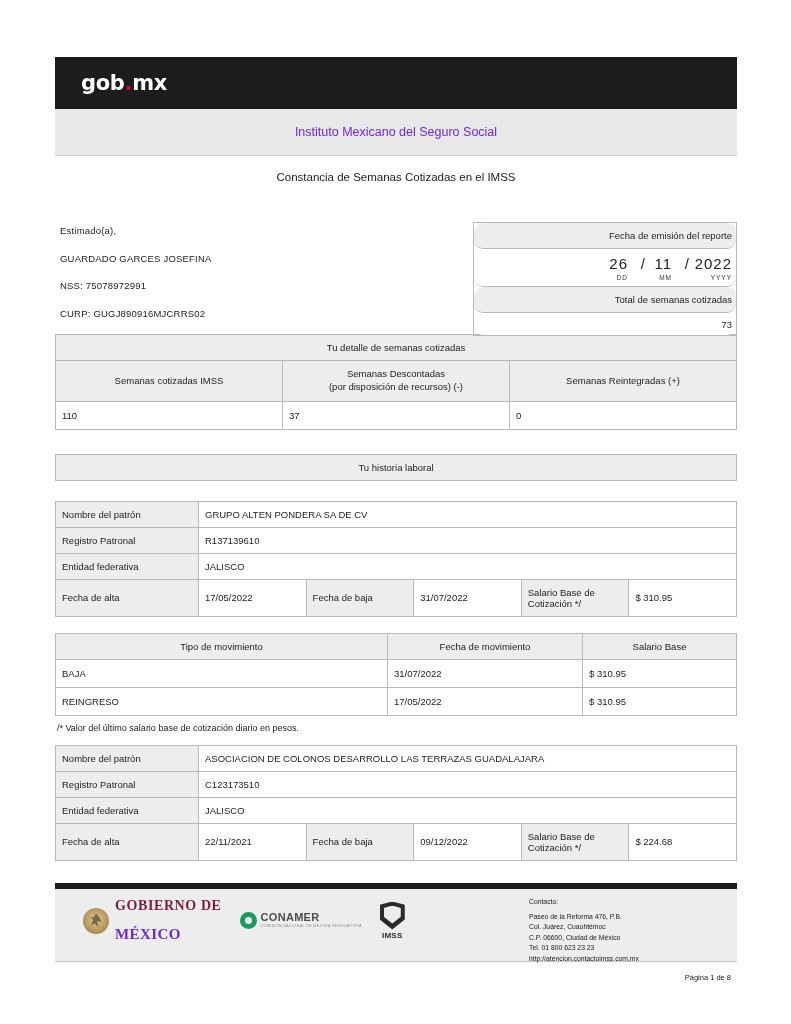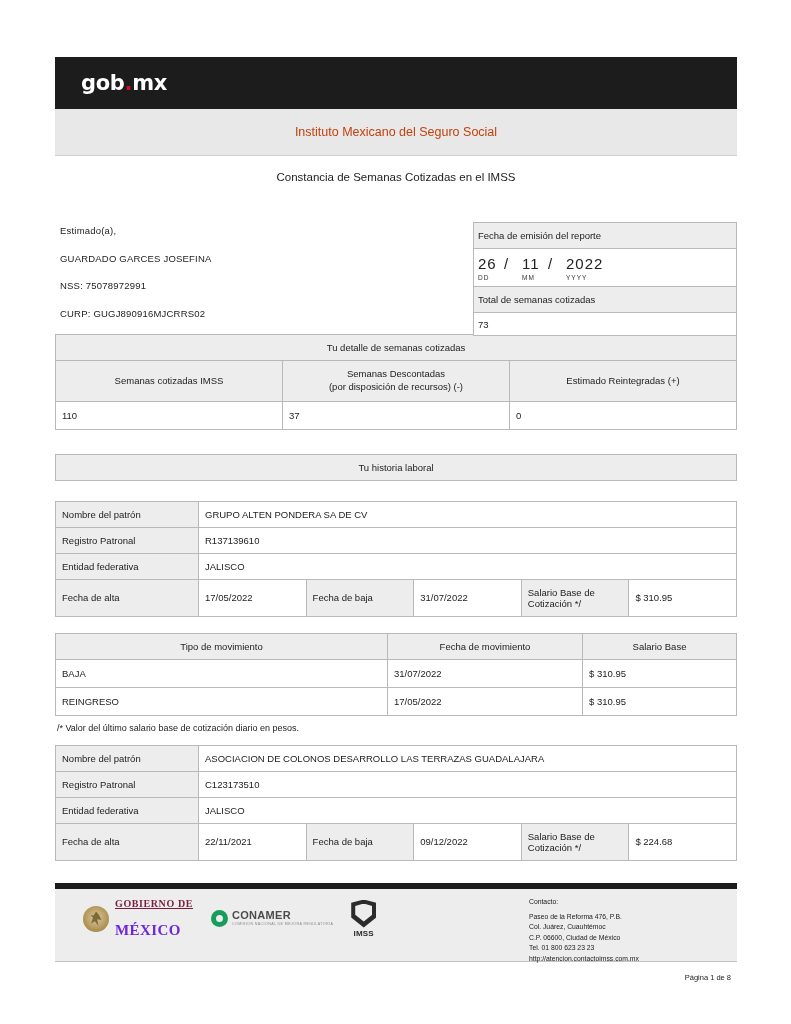--- a/index.html
+++ b/index.html
@@ -51,21 +51,21 @@
   .inst-bar {
     height: 46px;
     background: #e8e8e8;
     border-bottom: 1px solid #cfcfcf;
     display: flex;
     align-items: center;
     justify-content: center;
   }
   .inst-bar-title {
     font-size: 12.5px;
-    color: #c2410c;
+    color: #6d28d9;
   }
   .doc-title {
     height: 42px;
     display: flex;
     align-items: center;
     justify-content: center;
     font-size: 11.5px;
     color: #222;
   }
 
@@ -88,23 +88,24 @@
   .summary-box {
     position: absolute;
     right: 0;
     top: 0;
     width: 262px;
     border: 1px solid #b9b9b9;
     border-collapse: collapse;
   }
   .summary-box .cell {
     border-bottom: 1px solid #b9b9b9;
-    text-align: left;
+    text-align: right;
     font-size: 9.5px;
     color: #222;
+    border-radius: 9px;
   }
   .summary-box .cell:last-child { border-bottom: none; }
   .cell.head { background: #ededed; padding: 7px 4px; }
   .cell.val  { background: #ffffff; padding: 6px 4px 5px; }
   .date-line {
     font-size: 15px;
     letter-spacing: 1px;
   }
   .date-line span { display: inline-block; }
   .date-labels {
@@ -189,25 +190,24 @@
     position: absolute;
     left: 7px; top: 6px;
     width: 12px; height: 14px;
     background: #6f5a28;
     clip-path: polygon(50% 0%, 75% 25%, 95% 60%, 60% 55%, 70% 100%, 40% 70%, 10% 85%, 25% 45%, 5% 25%, 30% 28%);
     opacity: .85;
   }
   .gob-text { line-height: 1; }
   .gob-text .l1 {
     font-family: "Liberation Serif", serif;
-    font-size: 10px;
+    font-size: 14px;
     font-weight: bold;
     letter-spacing: 0.6px;
     color: #7b1d3a;
-    text-decoration: underline;
   }
   .gob-text .l2 {
     font-family: "Liberation Serif", serif;
     font-size: 15px;
     font-weight: bold;
     letter-spacing: 0.4px;
     color: #6d28d9;
     margin-top: 14px;
   }
   .logo-conamer { display: flex; align-items: center; gap: 4px; }
@@ -320,21 +320,21 @@
       <tbody>
           <tr class="banner">
         <td colspan="3">Tu detalle de semanas cotizadas</td>
       </tr>
       <tr class="hdr">
         <td style="width:228px">Semanas cotizadas IMSS</td>
         <td style="width:227px" class="two-line">
           <div>Semanas Descontadas</div>
           <div>(por disposición de recursos)   (-)</div>
         </td>
-        <td>Estimado Reintegradas   (+)</td>
+        <td>Semanas Reintegradas   (+)</td>
       </tr>
       <tr>
         <td class="ctr" style="padding:8px 6px">110</td>
         <td class="ctr" style="padding:8px 6px">37</td>
         <td class="ctr" style="padding:8px 6px">0</td>
       </tr>
     </tbody>
       </table>
 
     <div class="sec-gap-24"></div>

